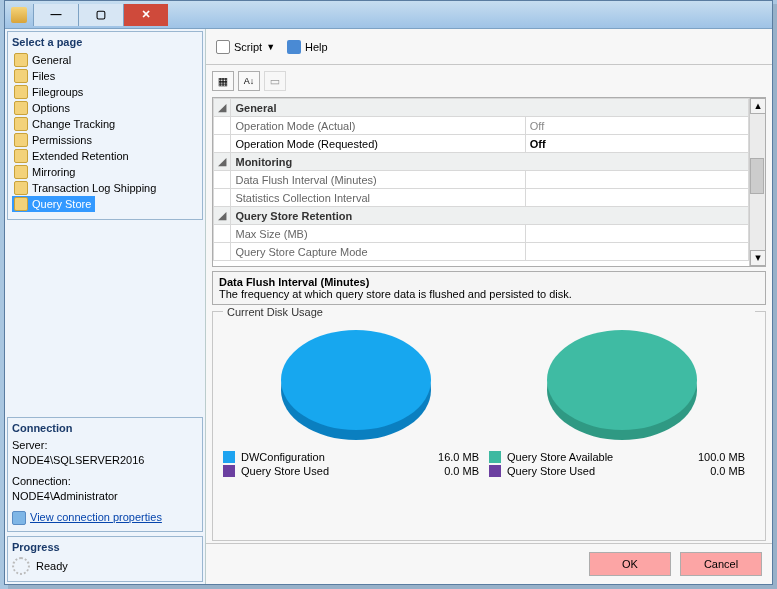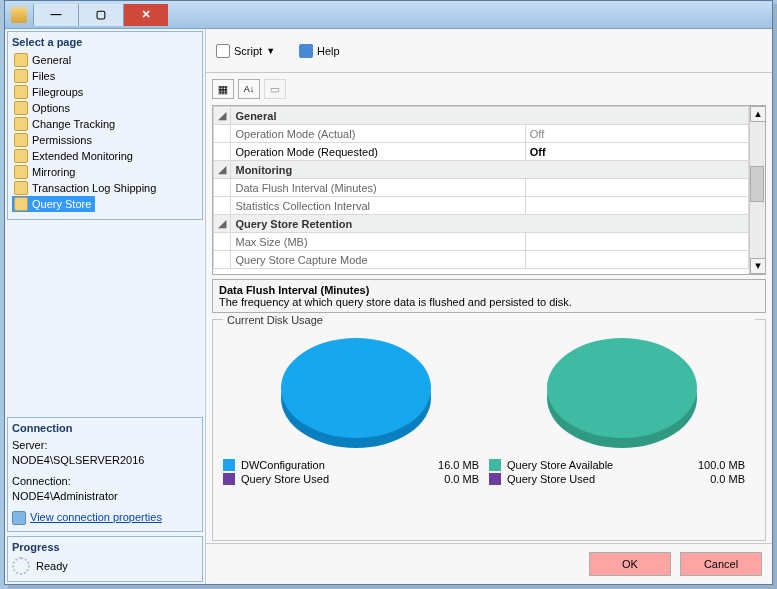--- a/index.html
+++ b/index.html
@@ -17,21 +17,21 @@
   .left-box-title { font-weight: bold; color: #1a3a6a; margin-bottom: 4px; }
   .nav-list { list-style: none; margin: 0; padding: 0; }
   .nav-item { display: flex; align-items: center; padding: 1px 2px; cursor: pointer; }
   .nav-item.selected { background: #3399ff; color: #fff; display: inline-flex; padding-right: 4px; }
   .nav-icon { width: 14px; height: 14px; margin-right: 4px; background: #f3d27a; border: 1px solid #c9a23a; border-radius: 2px; display: inline-block; flex-shrink: 0; }
   .conn-info { line-height: 15px; }
   .link { color: #0645ad; text-decoration: underline; cursor: pointer; }
   .progress-area { margin-top: 4px; display: flex; align-items: center; gap: 6px; }
   .spinner { width: 18px; height: 18px; border: 2px dotted #bbb; border-radius: 50%; }
   .right-col { flex: 1; display: flex; flex-direction: column; background: #f7f7f7; border-left: 1px solid #bcc; }
-  .toolbar { display: flex; align-items: center; height: 44px; padding: 0 6px; border-bottom: 1px solid #c7c7c7; gap: 16px; }
+  .toolbar { display: flex; align-items: center; height: 36px; padding: 0 6px; border-bottom: 1px solid #c7c7c7; gap: 4px; }
   .tb-btn { display: flex; align-items: center; gap: 4px; padding: 2px 4px; cursor: pointer; border-radius: 2px; }
   .tb-icon { width: 14px; height: 14px; border-radius: 2px; }
   .subtb { display: flex; gap: 4px; padding: 6px; }
   .subtb .sbtn { width: 22px; height: 20px; border: 1px solid #adadad; background: #f9f9f9; display:flex; align-items:center; justify-content:center; cursor:pointer;}
   .prop-outer { border:1px solid #adadad; margin: 0 6px; height:170px; position: relative; background:#fff;}
   .prop-scroll { overflow:hidden; position:absolute; left:0; right:16px; top:0; bottom:0; }
   .scroll-track { position:absolute; right:0; top:0; bottom:0; width:16px; background:#ebebeb; border-left:1px solid #ccc;}
   .scroll-btn { width:16px;height:16px;background:#f3f3f3;border:1px solid #adadad;text-align:center;line-height:12px;cursor:pointer;}
   .scroll-thumb { position:absolute; right:1px; top:60px; width:14px; height:36px; background:#ccc; border:1px solid #adadad;}
   table.props { width:100%; border-collapse:collapse; }
@@ -90,21 +90,21 @@
               <span class="nav-icon"></span>
               <span>Options</span>
             </li><li class="nav-item">
               <span class="nav-icon"></span>
               <span>Change Tracking</span>
             </li><li class="nav-item">
               <span class="nav-icon"></span>
               <span>Permissions</span>
             </li><li class="nav-item">
               <span class="nav-icon"></span>
-              <span>Extended Monitoring</span>
+              <span>Extended Retention</span>
             </li><li class="nav-item">
               <span class="nav-icon"></span>
               <span>Mirroring</span>
             </li><li class="nav-item">
               <span class="nav-icon"></span>
               <span>Transaction Log Shipping</span>
             </li><li class="nav-item selected">
               <span class="nav-icon"></span>
               <span>Query Store</span>
             </li></ul>

